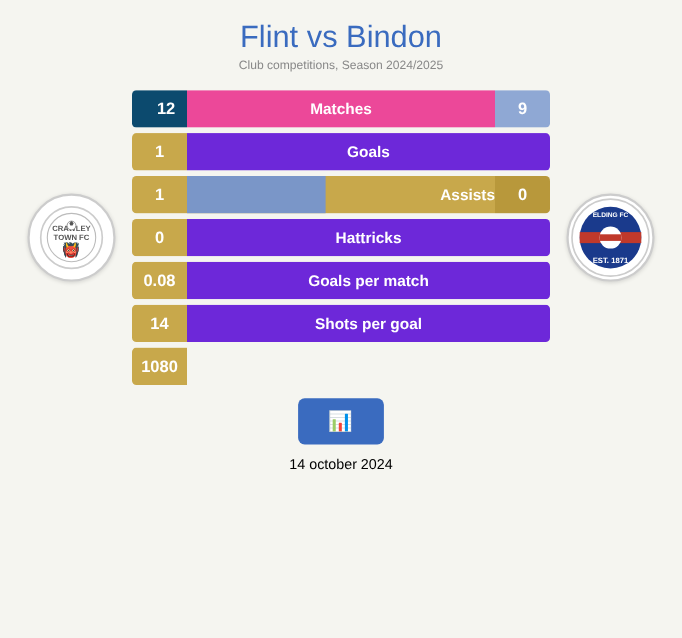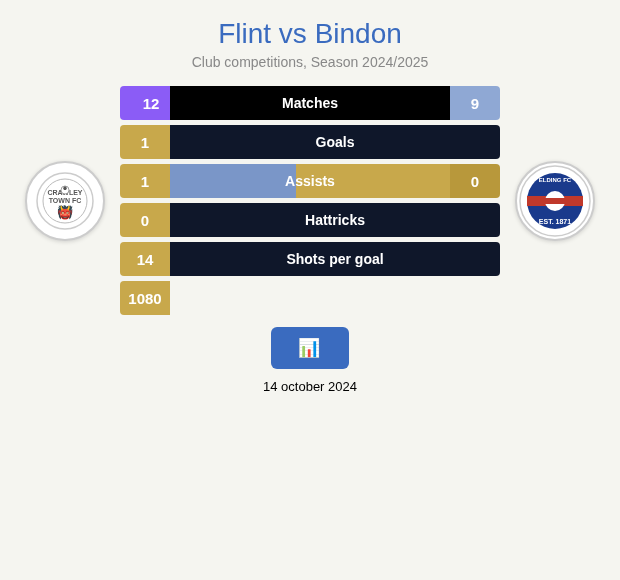--- a/index.html
+++ b/index.html
@@ -17,21 +17,21 @@
     .page-title {
       color: #3a6bbf;
       font-size: 28px;
       font-weight: normal;
       margin-top: 18px;
       margin-bottom: 4px;
     }
 
     .subtitle {
       color: #888;
-      font-size: 14px;
+      font-size: 11px;
       margin-bottom: 16px;
     }
 
     .main-content {
       display: flex;
       flex-direction: row;
       align-items: center;
       width: 100%;
       padding: 0 10px;
       gap: 0;
@@ -74,21 +74,21 @@
       font-size: 15px;
       width: 50px;
       min-width: 50px;
       height: 100%;
       display: flex;
       align-items: center;
       justify-content: center;
     }
 
     .stat-label {
-      background: #0f172a;
+      background: #6d28d9;
       color: #fff;
       font-size: 14px;
       font-weight: bold;
       flex: 1;
       height: 100%;
       display: flex;
       align-items: center;
       justify-content: center;
       text-align: center;
     }
@@ -101,21 +101,21 @@
       width: 50px;
       min-width: 50px;
       height: 100%;
       display: flex;
       align-items: center;
       justify-content: center;
     }
 
     
     .stat-row.matches-row .stat-left-val {
-      background: #8b5cf6;
+      background: #0c4a6e;
       padding-left: 12px;
     }
     .stat-row.matches-row .stat-label {
       background: #7a96c8;
     }
     .stat-row.matches-row .stat-right-val {
       background: #8fa8d4;
     }
 
     .logo-section {
@@ -170,21 +170,21 @@
       box-shadow: 0 1px 4px rgba(0,0,0,0.15);
     }
 
     
     .assists-bar-wrap {
       flex: 1;
       background: #c8a84b;
       height: 100%;
       display: flex;
       align-items: center;
-      justify-content: center;
+      justify-content: flex-end;
       position: relative;
     }
 
     .assists-fill {
       position: absolute;
       left: 0;
       top: 0;
       height: 100%;
       background: #7a96c8;
       width: 45%;
@@ -224,21 +224,21 @@
         <circle cx="30" cy="19" r="4" fill="#fff" stroke="#888" stroke-width="0.8"></circle>
         <path d="M28 17 L30 15 L32 17 L31 19 L29 19 Z" fill="#555"></path>
       </svg>
     </div>
   </div>
 
   <div class="stats-container">
 
     <div class="stat-row matches-row">
       <div class="stat-left-val">12</div>
-      <div class="stat-label" style="background:#000000;">Matches</div>
+      <div class="stat-label" style="background:#ec4899;">Matches</div>
       <div class="stat-right-val matches-right-fill">9</div>
     </div>
 
     <div class="stat-row">
       <div class="stat-left-val">1</div>
       <div class="stat-label">Goals</div>
     </div>
 
     <div class="stat-row">
       <div class="stat-left-val">1</div>
@@ -247,20 +247,24 @@
         <span class="assists-label-text">Assists</span>
       </div>
       <div class="stat-right-val">0</div>
     </div>
 
     <div class="stat-row">
       <div class="stat-left-val">0</div>
       <div class="stat-label">Hattricks</div>
     </div>
 
+    <div class="stat-row">
+      <div class="stat-left-val">0.08</div>
+      <div class="stat-label">Goals per match</div>
+    </div>
 
     <div class="stat-row">
       <div class="stat-left-val">14</div>
       <div class="stat-label">Shots per goal</div>
     </div>
 
     <div class="stat-row">
       <div class="stat-left-val">1080</div>
     </div>
 

